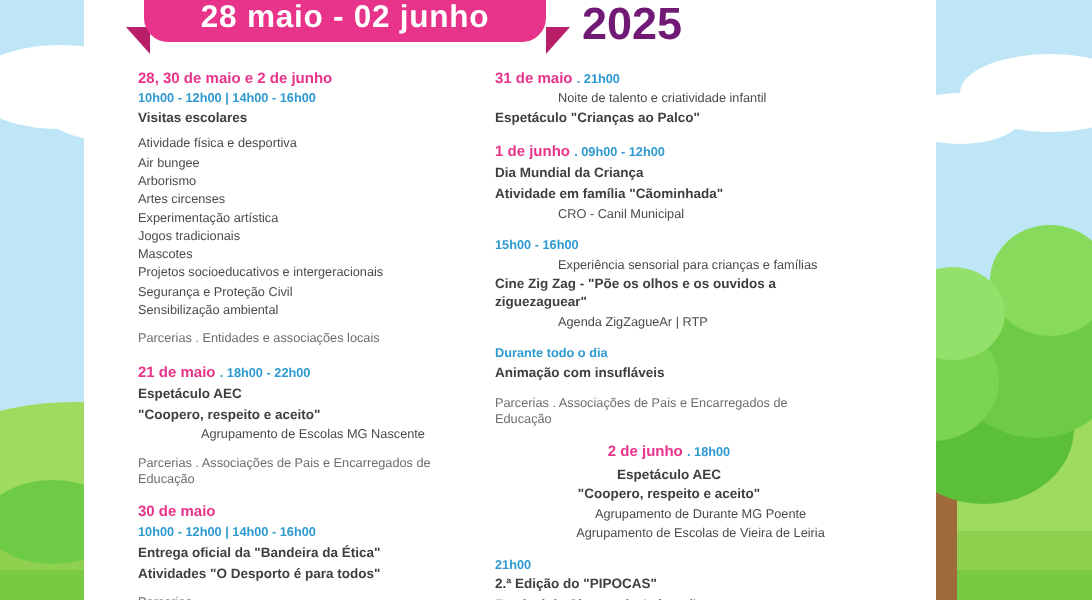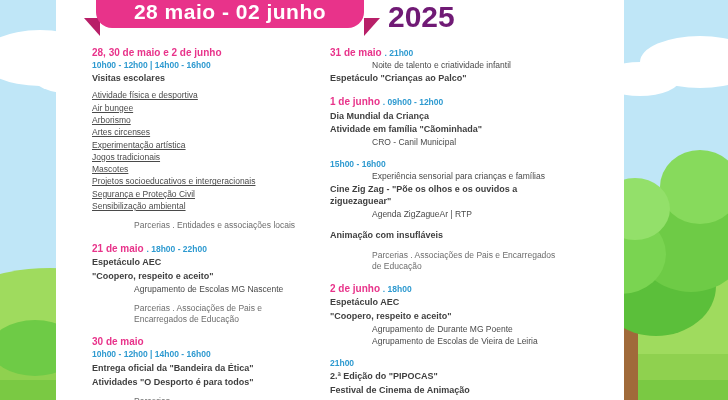--- a/index.html
+++ b/index.html
@@ -156,27 +156,25 @@
   }
   .list {
     margin: 4px 0 0 0;
     padding: 0;
     list-style: none;
   }
   .list li {
     font-size: 8.5px;
     color: #4a4a4a;
     line-height: 1.45;
-    text-decoration: underline;
   }
   .partners {
     font-size: 8.5px;
     color: #6d6d6d;
     margin-top: 8px;
-    margin-left: 42px;
   }
 </style>
 </head>
 <body>
 
 <div class="sky"></div>
 
 <div class="cloud" style="left:-20px;top:30px;width:120px;height:56px;"></div>
 <div class="cloud" style="left:30px;top:54px;width:90px;height:40px;"></div>
 <div class="cloud" style="left:470px;top:8px;width:130px;height:50px;"></div>
@@ -269,25 +267,26 @@
   </div>
 
   <div style="margin-top:10px;">
     <div class="hours">15h00 - 16h00</div>
     <div class="plain">Experiência sensorial para crianças e famílias</div>
     <div class="bold-line">Cine Zig Zag - "Põe os olhos e os ouvidos a ziguezaguear"</div>
     <div class="plain">Agenda ZigZagueAr | RTP</div>
   </div>
 
   <div style="margin-top:10px;">
+    <div class="hours">Durante todo o dia</div>
     <div class="bold-line">Animação com insufláveis</div>
     <div class="partners">Parcerias . Associações de Pais e Encarregados de Educação</div>
   </div>
 
-  <div style="margin-top:10px;">
+  <div style="margin-top:10px;text-align:center;">
     <div class="date">
       <span>2 de junho</span>
       <span class="date-inline-hours">. 18h00</span>
     </div>
     <div class="bold-line">Espetáculo AEC</div>
     <div class="bold-line">"Coopero, respeito e aceito"</div>
     <div class="plain">Agrupamento de Durante MG Poente</div>
     <div class="plain">Agrupamento de Escolas de Vieira de Leiria</div>
   </div>
 

